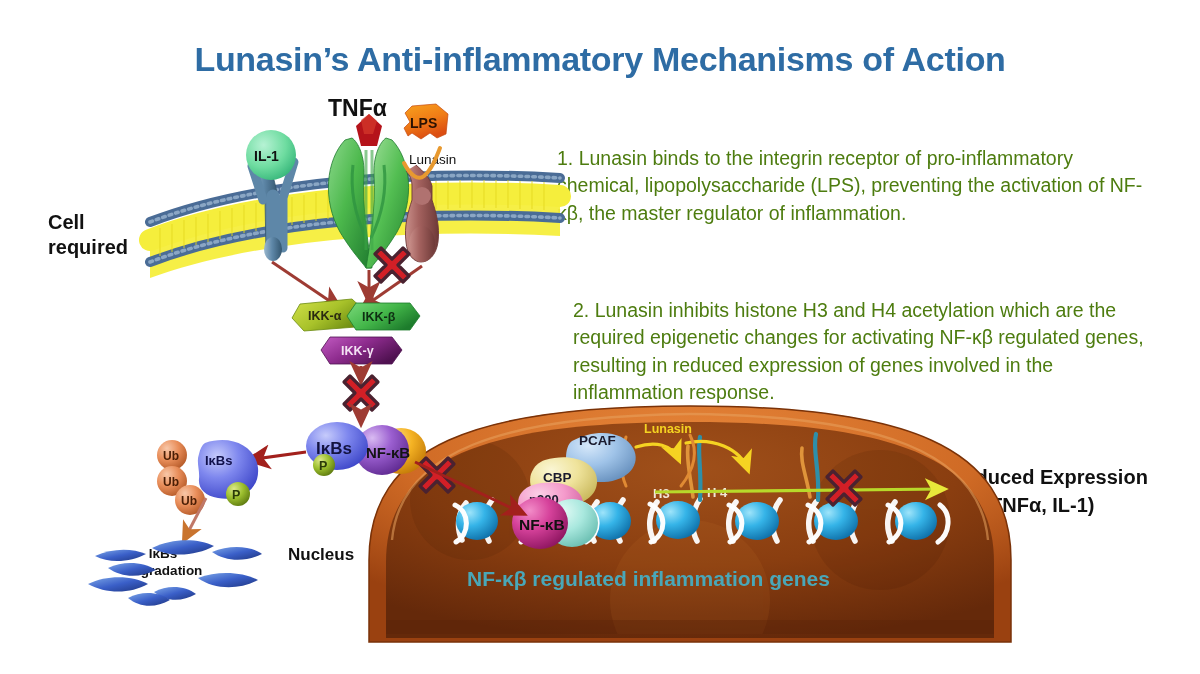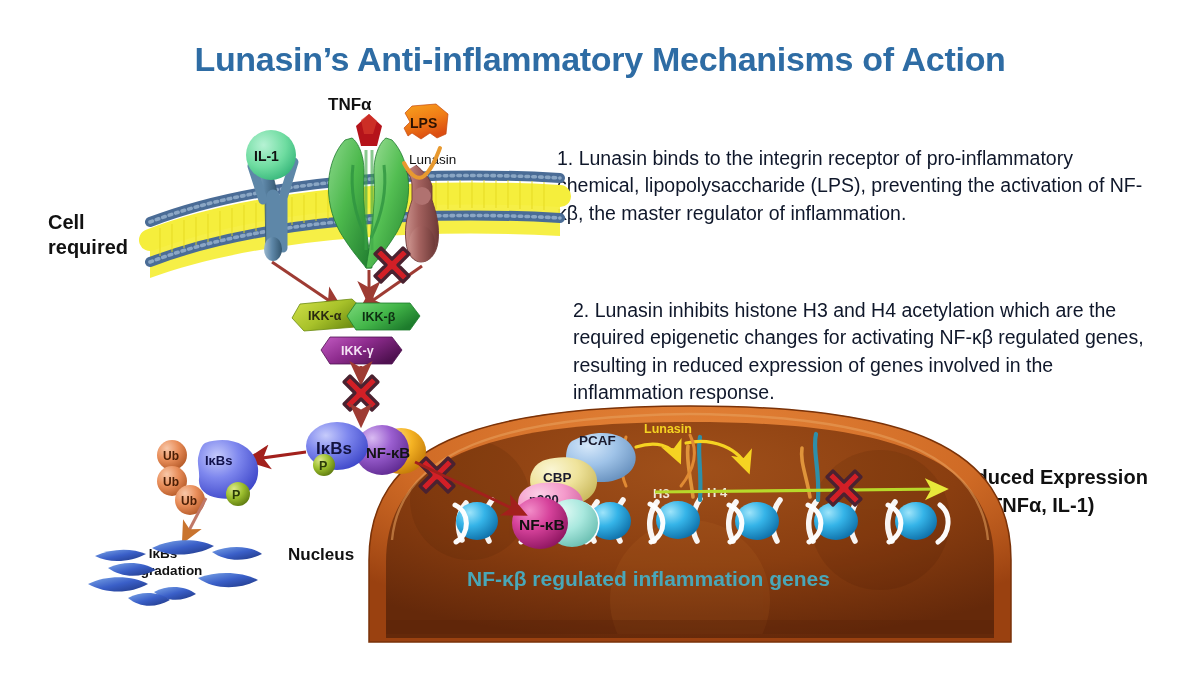--- a/index.html
+++ b/index.html
@@ -14,33 +14,33 @@
   
   #title{
     position:absolute;left:0;top:40px;width:1200px;text-align:center;
     font-size:34px;font-weight:bold;color:#2E6CA4;
     letter-spacing:-0.3px;
     text-shadow:0 1px 0 rgba(255,255,255,.8);
   }
 
   
   .para{
-    position:absolute;color:#0f172a;font-size:19.5px;line-height:27.5px;
+    position:absolute;color:#4d7c0f;font-size:19.5px;line-height:27.5px;
     font-family:"Liberation Sans","DejaVu Sans",sans-serif;
   }
   #para1{left:557px;top:125px;width:600px;}
   #para2{left:573px;top:277px;width:585px;}
 
   
   .lbl{position:absolute;color:#111;font-weight:bold;}
   #lbl-cellmem{left:48px;top:210px;font-size:20px;line-height:25px;width:120px;}
   #lbl-nucleus{left:288px;top:545px;font-size:17px;text-align:center;}
   #lbl-reduced{left:950px;top:463px;font-size:20px;line-height:28px;font-weight:bold;width:250px;}
   #lbl-lunasin-top{left:409px;top:152px;font-size:13.5px;font-weight:normal;color:#111;}
-  #lbl-tnfa{left:328px;top:95px;font-size:17px;}
+  #lbl-tnfa{left:328px;top:95px;font-size:23px;}
   #lbl-degr{left:118px;top:545px;font-size:13.5px;line-height:17px;text-align:center;width:90px;color:#111;}
 
   
   svg{position:absolute;left:0;top:0;width:1200px;height:674px;overflow:visible;}
   .svgtext{font-family:"Liberation Sans","DejaVu Sans",sans-serif;}
 </style>
 </head>
 <body>
 
 <div id="stage">

